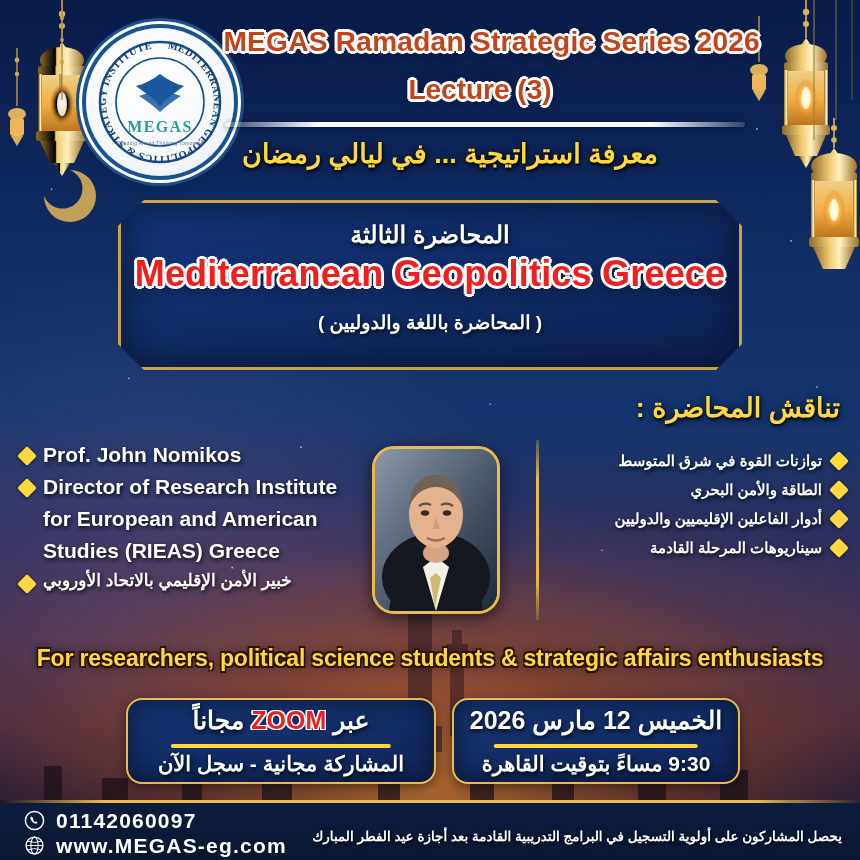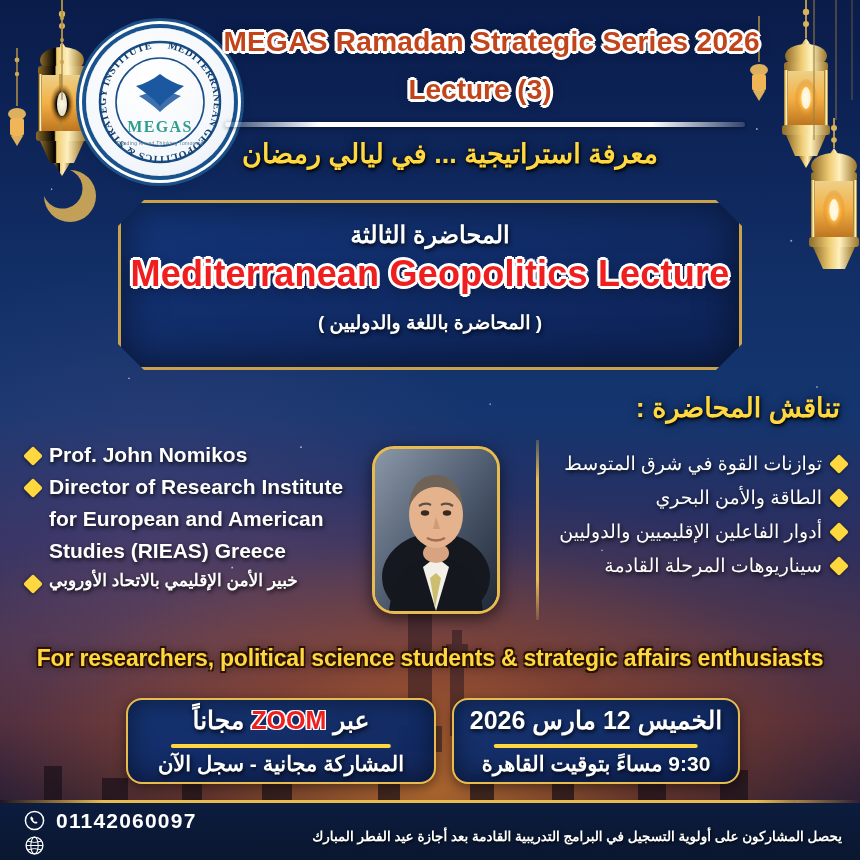--- a/index.html
+++ b/index.html
@@ -85,41 +85,41 @@
          font-size:24px;font-weight:bold;color:#ffffff;text-shadow:1px 2px 4px rgba(0,0,0,.8);}
   .f-en{position:absolute;top:50px;left:0;right:0;text-align:center;
         font-size:36px;font-weight:bold;color:#ef1f1f;letter-spacing:.2px;
         text-shadow:-2px -2px 0 #fff,2px -2px 0 #fff,-2px 2px 0 #fff,2px 2px 0 #fff,
                     -3px 0 0 #fff,3px 0 0 #fff,0 -3px 0 #fff,0 3px 0 #fff,0 5px 12px rgba(0,0,0,.5);}
   .f-ar2{position:absolute;top:108px;left:0;right:0;text-align:center;direction:rtl;
          font-size:19px;font-weight:bold;color:#ffffff;text-shadow:1px 2px 4px rgba(0,0,0,.8);}
   
   .sp-title{position:absolute;left:24px;top:392px;font-size:29px;font-weight:bold;color:#ffd83f;
             text-shadow:0 0 10px rgba(0,0,0,.7),1px 2px 3px rgba(0,0,0,.85);}
-  .sp-list{position:absolute;left:26px;top:442px;width:350px;}
+  .sp-list{position:absolute;left:20px;top:442px;width:350px;}
   .sp-row{display:flex;align-items:flex-start;gap:9px;margin-bottom:5px;}
   .dia{flex:0 0 auto;width:14px;height:14px;margin-top:7px;background:#ffd83f;
        transform:rotate(45deg);border-radius:2px;box-shadow:0 1px 4px rgba(0,0,0,.6);}
   .sp-txt{font-size:21px;font-weight:bold;color:#fff;line-height:1.28;
           text-shadow:1px 2px 4px rgba(0,0,0,.85);}
   .sp-txt.cont{padding-left:23px;}
   .sp-ar{font-size:17px;font-weight:bold;color:#fff;direction:rtl;
          text-shadow:1px 2px 4px rgba(0,0,0,.85);}
   
   .photo{position:absolute;left:372px;top:446px;width:128px;height:168px;border-radius:22px;
          border:3px solid #e8bb4e;overflow:hidden;box-shadow:0 4px 16px rgba(0,0,0,.6);
          background:linear-gradient(150deg,#6f7f92,#3d4a5c 55%,#222b38);}
   .vdiv{position:absolute;left:536px;top:440px;width:3px;height:180px;
         background:linear-gradient(180deg,rgba(232,187,78,.25),#e8bb4e 22%,#e8bb4e 78%,rgba(232,187,78,.2));}
   
   .tp-title{position:absolute;right:20px;top:392px;direction:rtl;font-size:27px;font-weight:bold;color:#ffd83f;
             text-shadow:0 0 10px rgba(0,0,0,.7),1px 2px 3px rgba(0,0,0,.85);}
   .tp-list{position:absolute;right:14px;top:452px;width:320px;direction:rtl;}
   .tp-row{display:flex;align-items:center;justify-content:flex-start;gap:10px;margin-bottom:11px;}
-  .tp-txt{font-size:19px;font-weight:normal;color:#fff;text-shadow:1px 2px 4px rgba(0,0,0,.85);}
+  .tp-txt{font-size:15px;font-weight:bold;color:#fff;text-shadow:1px 2px 4px rgba(0,0,0,.85);}
   
   .aud{position:absolute;left:0;right:0;top:645px;text-align:center;
        font-size:23px;font-weight:bold;color:#ffd83f;letter-spacing:-.2px;
        text-shadow:-1.6px -1.6px 0 #2b1200,1.6px -1.6px 0 #2b1200,-1.6px 1.6px 0 #2b1200,1.6px 1.6px 0 #2b1200,
                    0 0 10px rgba(0,0,0,.8);}
   
   .ibox{position:absolute;top:698px;height:86px;
         background:linear-gradient(170deg,rgba(18,52,118,.96),rgba(13,36,92,.97));
         border:2.5px solid #e8bb4e;border-radius:16px;
         box-shadow:inset 0 0 26px rgba(0,0,0,.5),0 3px 12px rgba(0,0,0,.45);}
@@ -300,21 +300,21 @@
     </svg>
   </div>
 
   <div class="h1">MEGAS Ramadan Strategic Series 2026</div>
   <div class="h2">Lecture (3)</div>
   <div class="hrule"></div>
   <div class="tagline-ar">معرفة استراتيجية ... في ليالي رمضان</div>
 
   <div class="frame">
     <div class="f-ar1">المحاضرة الثالثة</div>
-    <div class="f-en">Mediterranean Geopolitics Lecture</div>
+    <div class="f-en">Mediterranean Geopolitics Greece</div>
     <div class="f-ar2">( المحاضرة باللغة والدوليين )</div>
   </div>
   <div class="frame-in"></div>
 
   <div class="sp-list">
     <div class="sp-row">
       <span class="dia"></span>
       <span class="sp-txt">Prof. John Nomikos</span>
     </div>
     <div class="sp-row">
@@ -409,17 +409,18 @@
       <span class="fc-txt">01142060097</span>
     </div>
     <div class="fc-row">
       <svg width="21" height="21" viewBox="0 0 24 24">
         <circle cx="12" cy="12" r="9.6" fill="none" stroke="#fff" stroke-width="1.5"></circle>
         <ellipse cx="12" cy="12" rx="4.2" ry="9.6" fill="none" stroke="#fff" stroke-width="1.2"></ellipse>
         <line x1="2.4" y1="12" x2="21.6" y2="12" stroke="#fff" stroke-width="1.2"></line>
         <path d="M4 7 q8 3 16 0" fill="none" stroke="#fff" stroke-width="1.1"></path>
         <path d="M4 17 q8 -3 16 0" fill="none" stroke="#fff" stroke-width="1.1"></path>
       </svg>
+      <span class="fc-txt">www.MEGAS-eg.com</span>
     </div>
   </div>
   <div class="fnote">يحصل المشاركون على أولوية التسجيل في البرامج التدريبية القادمة بعد أجازة عيد الفطر المبارك</div>
 
 </div>
 
 </body></html>

